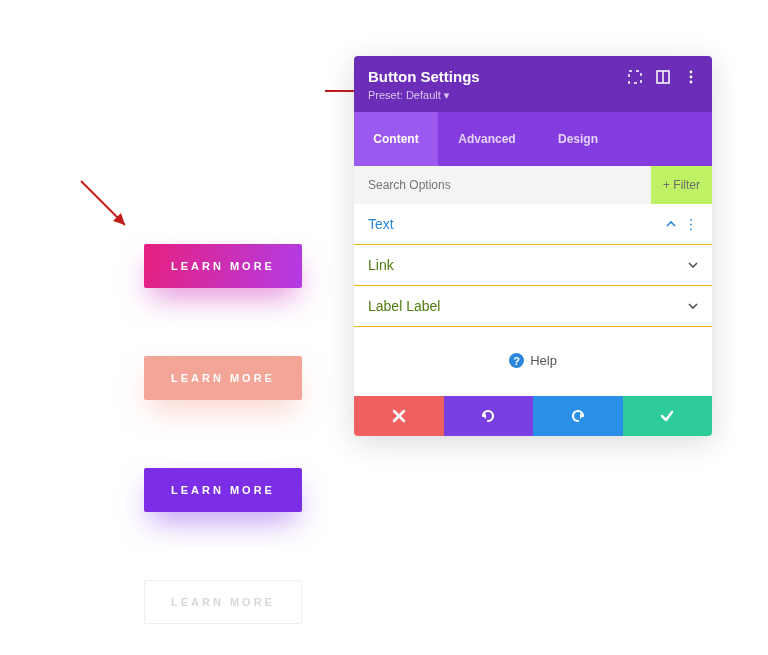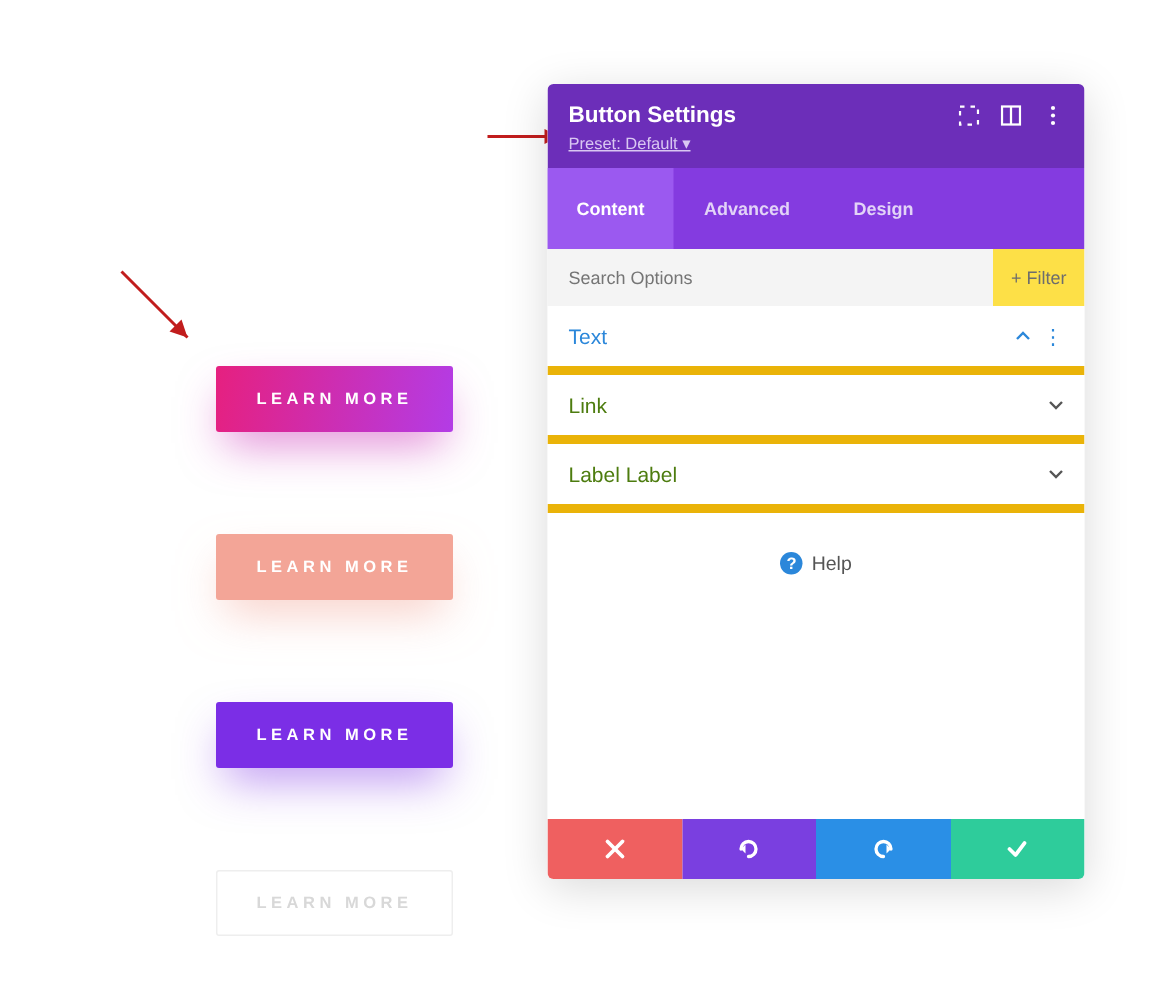--- a/index.html
+++ b/index.html
@@ -63,23 +63,23 @@
     font-size: 11px;
     font-weight: 600;
     display: flex;
     align-items: center;
     justify-content: center;
   }
 
   
   .panel {
     position: absolute;
-    left: 365px; top: 56px;
+    left: 354px; top: 56px;
     width: 358px;
-    height: 530px;
+    height: 380px;
     background: #fff;
     box-shadow: 0 6px 30px rgba(0,0,0,0.15);
     display: flex;
     flex-direction: column;
     border-radius: 4px;
     overflow: hidden;
   }
 
   .panel-header {
     background: #6c2eb9;
@@ -92,21 +92,20 @@
     justify-content: space-between;
   }
   .panel-title { font-size: 15px; font-weight: 700; }
   .header-icons { display: flex; gap: 14px; align-items: center; }
   .hicon { width: 14px; height: 14px; cursor: pointer; display:flex; align-items:center; justify-content:center; }
   .preset {
     font-size: 11px;
     color: #d9c7f2;
     margin-top: 4px;
     cursor: pointer;
-    text-decoration: underline;
   }
 
   .tabs {
     background: #843be0;
     display: flex;
     font-size: 12px;
     font-weight: 600;
   }
   .tab {
     padding: 20px 0;
@@ -132,39 +131,39 @@
   .search-input {
     border: none;
     background: transparent;
     font-size: 12px;
     color: #999;
     padding-left: 14px;
     flex: 1;
     outline: none;
   }
   .filter-btn {
-    background: #fde047;
+    background: #bef264;
     color: #6d6d6d;
     font-size: 12px;
     padding: 0 12px;
     height: 100%;
     display: flex;
     align-items: center;
     cursor: pointer;
   }
 
   .panel-body {
     flex: 1;
     background: #fff;
     display: flex;
     flex-direction: column;
   }
 
   .section {
-    border-bottom: 6px solid #eab308;
+    border-bottom: 1px solid #eab308;
   }
   .section-head {
     display: flex;
     align-items: center;
     justify-content: space-between;
     padding: 12px 14px;
     cursor: pointer;
   }
   .section-title {
     font-size: 14px;

